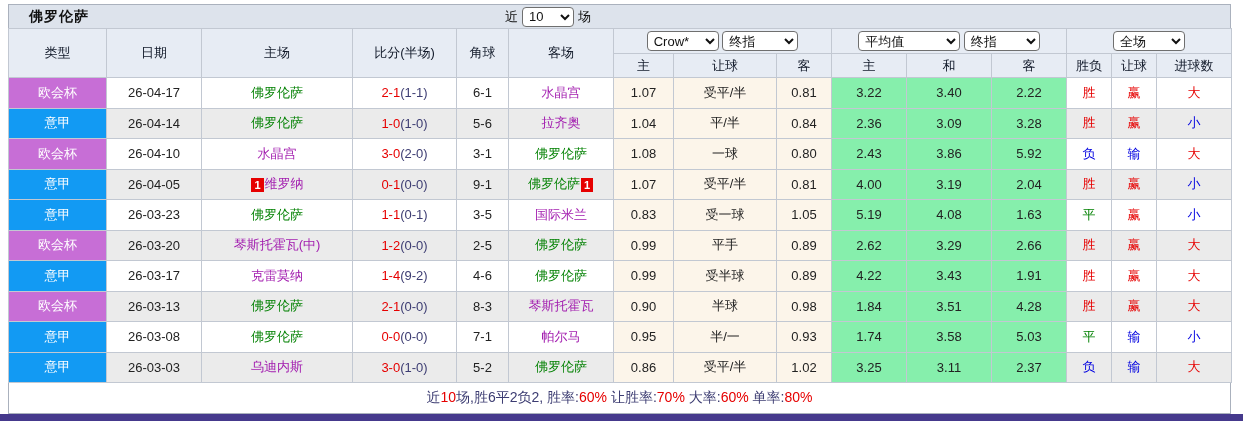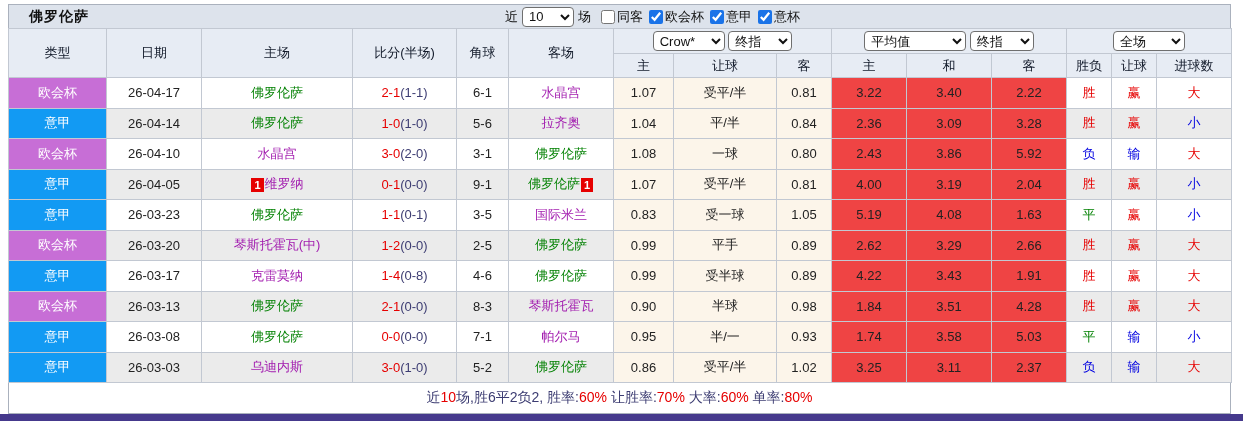--- a/index.html
+++ b/index.html
@@ -16,35 +16,35 @@
     height:23px;background:#dde3ec;border:1px solid #aab1bd;border-bottom:none;
     display:flex;align-items:center;position:relative;font-size:14px;color:#111;
   }
   .team-name{font-weight:bold;margin-left:20px;letter-spacing:1px;}
   .controls{position:absolute;left:492px;top:0;height:100%;display:flex;align-items:center;font-size:13px;color:#111;}
   .controls .lbl{margin:0 4px;}
   .sel{
     font-family:inherit;font-size:13px;height:20px;background:#fff;color:#111;
     border:1px solid #6f6f6f;border-radius:4px;padding:0 2px;vertical-align:middle;
   }
-  .w52{width:52px;} .w84{width:72px;} .w64{width:64px;} .w98{width:102px;} .w72{width:72px;}
+  .w52{width:52px;} .w84{width:72px;} .w64{width:76px;} .w98{width:102px;} .w72{width:72px;}
   .filters{display:inline-flex;align-items:center;}
   .chk{display:inline-flex;align-items:center;margin-left:6px;cursor:pointer;}
   .chk input{width:14px;height:14px;margin:0 2px 0 0;accent-color:#1a73e8;}
 
   
   table{border-collapse:collapse;table-layout:fixed;width:1223px;font-size:13px;color:#222;}
   th,td{border:1px solid #c2c8d2;text-align:center;padding:0;white-space:nowrap;overflow:hidden;}
   thead th{background:#e7ecf4;font-weight:normal;color:#101828;height:23px;font-size:13px;}
   thead tr.sel-row th{height:24px;}
   thead .selcell{background:#e7ecf4;}
   tbody td{height:29.5px;background:#fff;}
   tr.even td.alt{background:#ebebeb;}
   td.col-odds{background:#fcf5ea;}
-  td.col-avg{background:#ef4444;}
+  td.col-avg{background:#86efac;}
   td.league{color:#fff;font-size:13px;}
   td.league.cup{background:#c76ed6;}
   td.league.serie{background:#129af3;}
   td.team .tname{color:#a21caf;}
   td.team.focus .tname{color:#008000;}
   .score{color:#e60000;text-align:right;}
   .half{color:#3c3c72;}
   .badge{
     display:inline-block;background:#e60000;color:#fff;font-size:11px;font-weight:bold;
     line-height:14px;padding:0 3px;margin:0 1px;vertical-align:middle;
@@ -68,38 +68,20 @@
 <div class="panel">
 
   <div class="title-bar">
     <span class="team-name">佛罗伦萨</span>
     <div class="controls">
       <span class="lbl">近</span>
       <select class="sel w52">
         <option>10</option>
       </select>
       <span class="lbl">场</span>
-      <span class="filters">
-          <label class="chk">
-            <input type="checkbox" style="">
-            <span>同客</span>
-          </label>
-          <label class="chk">
-            <input type="checkbox" checked="" style="">
-            <span>欧会杯</span>
-          </label>
-          <label class="chk">
-            <input type="checkbox" checked="" style="">
-            <span>意甲</span>
-          </label>
-          <label class="chk">
-            <input type="checkbox" checked="" style="">
-            <span>意杯</span>
-          </label>
-        </span>
     </div>
   </div>
 
   <table>
     <colgroup>
       <col style="width:98px">
         <col style="width:95px">
         <col style="width:151px">
       <col style="width:104px">
         <col style="width:52px">
@@ -256,21 +238,21 @@
           <td class="col-avg">3.29</td>
           <td class="col-avg">2.66</td>
           <td class="alt r-red">胜</td>
           <td class="alt r-red">赢</td>
           <td class="alt r-red">大</td>
         </tr>
         <tr class="odd">
           <td class="league serie">意甲</td>
           <td class="alt">26-03-17</td>
           <td class="alt team"><span class="tname">克雷莫纳</span></td>
-          <td class="alt"><span class="score">1-4</span><span class="half">(0-8)</span></td>
+          <td class="alt"><span class="score">1-4</span><span class="half">(9-2)</span></td>
           <td class="alt">4-6</td>
           <td class="alt team focus"><span class="tname">佛罗伦萨</span></td>
           <td class="col-odds">0.99</td>
           <td class="col-odds">受半球</td>
           <td class="col-odds">0.89</td>
           <td class="col-avg">4.22</td>
           <td class="col-avg">3.43</td>
           <td class="col-avg">1.91</td>
           <td class="alt r-red">胜</td>
           <td class="alt r-red">赢</td>

